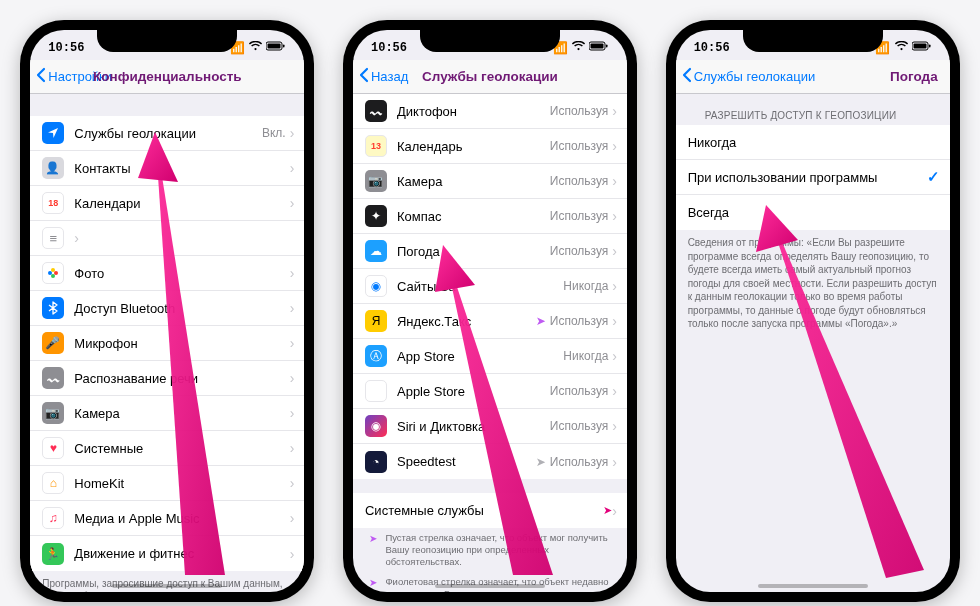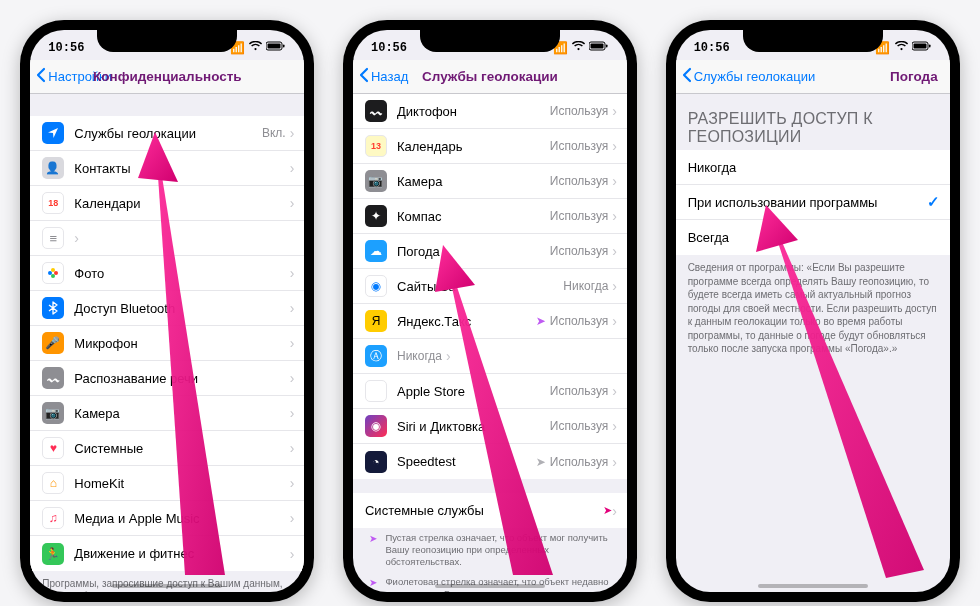--- a/index.html
+++ b/index.html
@@ -55,21 +55,21 @@
   .row:last-child { border-bottom: none; }
   .icon-box {
     width: 22px; height: 22px; border-radius: 5px; margin-right: 10px;
     display:flex; align-items:center; justify-content:center; font-size:12px; color:#fff;
     flex-shrink:0;
   }
   .grow { flex:1; }
   .detail { color:#8e8e93; font-size:12px; margin-right:4px;}
   .chev { color:#c7c7cc; font-size:14px;}
   .footer-note { font-size: 10px; color:#6d6d72; padding: 6px 12px 10px; line-height:1.3;}
-  .section-header { font-size: 16px; color:#6d6d72; padding: 16px 12px 4px; text-transform: uppercase; letter-spacing:.2px;}
+  .section-header { font-size: 10px; color:#6d6d72; padding: 16px 29px 4px; text-transform: uppercase; letter-spacing:.2px;}
   .check { color:#007aff; font-size:15px; font-weight:700;}
   .legend-row { display:flex; gap:8px; font-size:9.5px; color:#6d6d72; padding:4px 12px 4px 16px; line-height:1.25; align-items:flex-start;}
   .legend-arrow { font-size:10px; margin-top:1px;}
   .loc-arrow-mini { color:#e3007b; font-size:11px;}
   .home-ind {
     position:absolute; bottom:4px; left:50%; transform:translateX(-50%);
     width: 110px; height:4px; background:#000; opacity:.25; border-radius:3px;
   }
   .ann-svg { position:absolute; inset:0; z-index:70; pointer-events:none;}
   .scroll-area { height: calc(100% - 64px); overflow: hidden; }
@@ -276,20 +276,21 @@
         </div>
         <div class="row">
           <span class="icon-box" style="background:#ffcc00;color:#000">Я</span>
           <span class="grow">Яндекс.Такс</span>
           <span class="small-arrow">➤</span>
           <span class="detail">Используя</span>
           <span class="chev">›</span>
         </div>
         <div class="row">
           <span class="icon-box" style="background:#1ca0ff">Ⓐ</span>
+          <span class="grow">App Store</span>
           <span class="detail">Никогда</span>
           <span class="chev">›</span>
         </div>
         <div class="row">
           <span class="icon-box" style="background:#fff;border:1px solid #e6e6ea;color:#000"></span>
           <span class="grow">Apple Store</span>
           <span class="detail">Используя</span>
           <span class="chev">›</span>
         </div>
         <div class="row">

